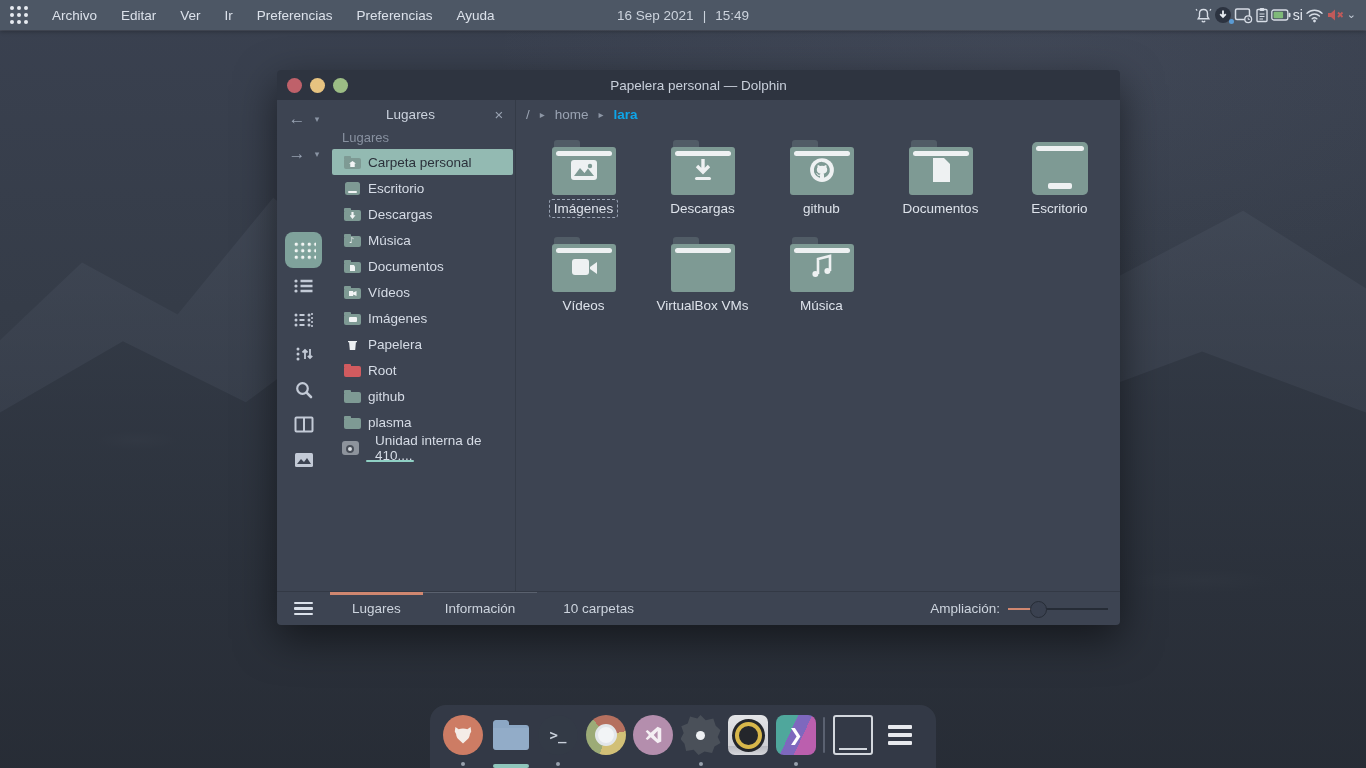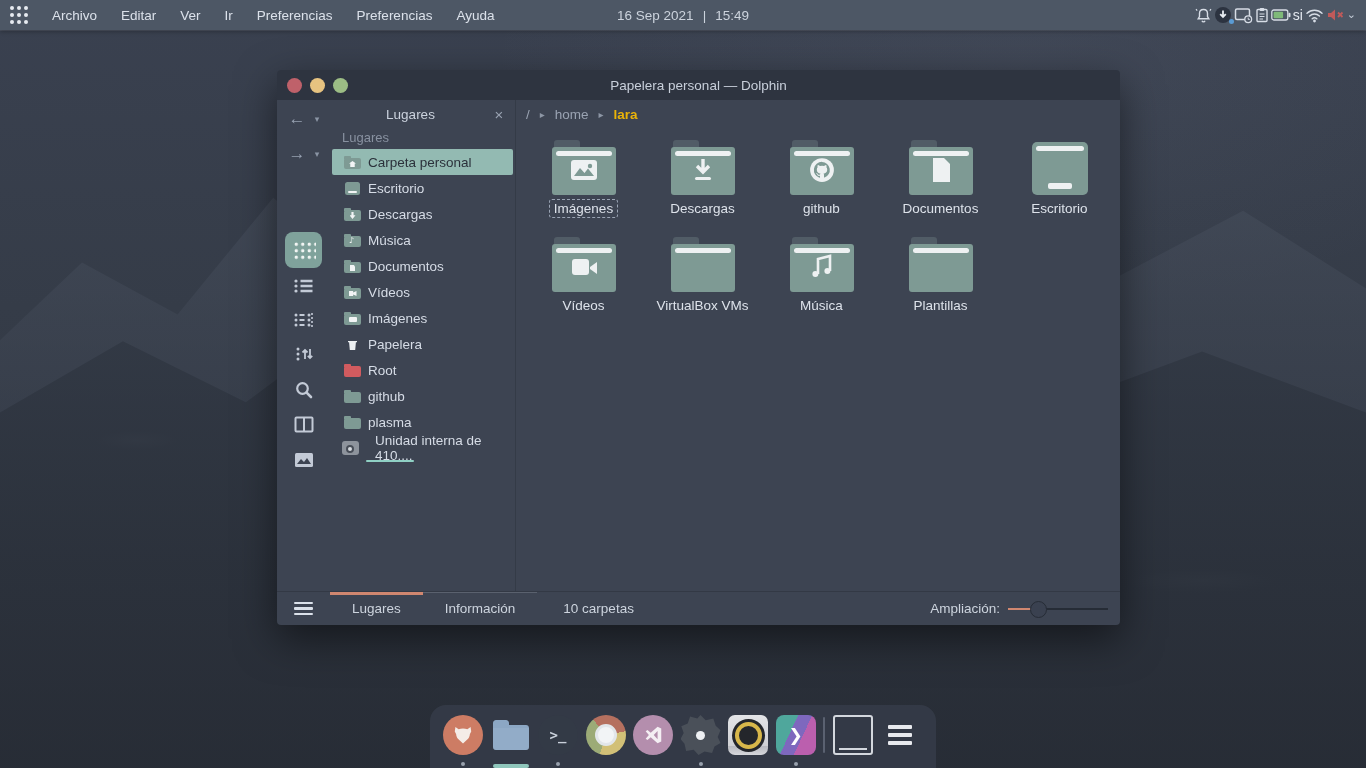--- a/index.html
+++ b/index.html
@@ -108,21 +108,21 @@
   .mi-root .fbase, .mi-root .fbase::before { background:#d15b5f; }
   .mi-drive .fbase { inset:0; background:#8d939c; border-radius:3px; }
   .mi-drive .fbase::before { display:none; }
   .mi-drive .g { left:4px; top:3.5px; width:8px; height:8px; border-radius:50%;
     background:#d7dbe0; border:2.2px solid #474d57; }
 
   
   .main { flex:1; display:flex; flex-direction:column; min-width:0; }
   .crumbbar { height:28px; display:flex; align-items:center; gap:10px; padding-left:10px;
     color:#9aa3b2; font-size:13.5px; }
-  .crumb-user { color:#eab308; font-weight:bold; }
+  .crumb-user { color:#0ea5e9; font-weight:bold; }
   .crumb-arrow { font-size:10px; color:#8d96a5; font-family:"DejaVu Sans",sans-serif; }
   .gridview { flex:1; display:grid; grid-template-columns:repeat(5,119px);
     grid-auto-rows:97px; padding:12px 0 0 8px; align-content:start; }
   .fitem { display:flex; flex-direction:column; align-items:center; gap:5px; }
   .flabel { color:#dde2ea; font-size:13.5px; padding:1px 4px; border-radius:2px; white-space:nowrap; }
   .flabel.focused { outline:1px dashed #9aa4b4; }
 
   
   .bigfolder { position:relative; width:64px; height:55px; }
   .bigfolder .tab { position:absolute; top:0; left:2px; width:26px; height:10px;
@@ -554,29 +554,20 @@
             <svg width="26" height="28" viewBox="0 0 26 28">
                 <path d="M9 21V6l12-3v15" stroke="#eef1f2" stroke-width="2.6" fill="none"></path>
                 <circle cx="6.4" cy="21" r="3" fill="#eef1f2"></circle>
                 <circle cx="18.4" cy="18" r="3" fill="#eef1f2"></circle>
               </svg>
           </div>
           <div class="flabel">Música</div>
         </div>
 
 
-        <div class="fitem">
-          <div class="bigfolder">
-            <div class="tab"></div>
-              <div class="fbody">
-                <div class="stripe"></div>
-              </div>
-          </div>
-          <div class="flabel">Plantillas</div>
-        </div>
 
       </div>
     </div>
   </div>
 
   <div class="statusbar">
     <div class="sb-burger">
       <div class="burger">
           <i></i>
           <i></i>

